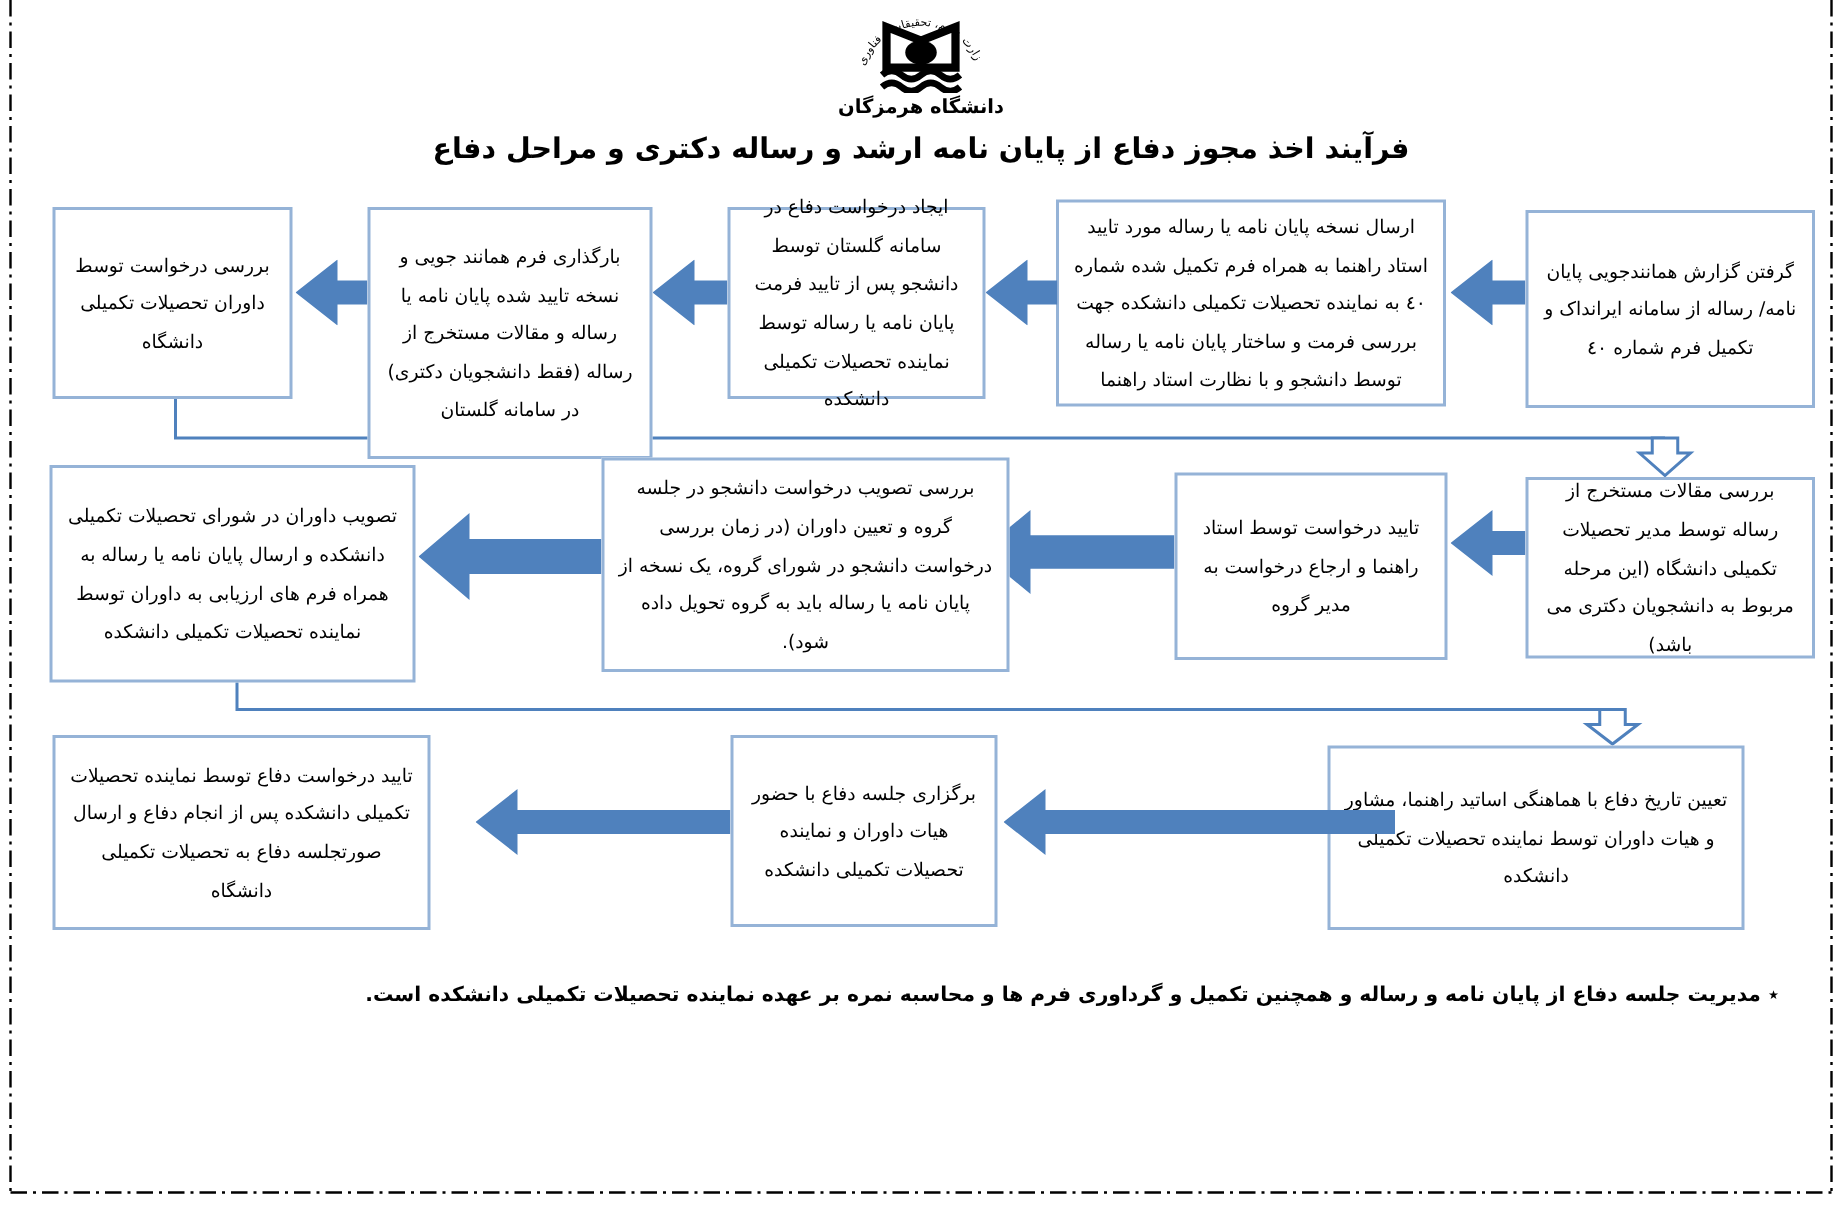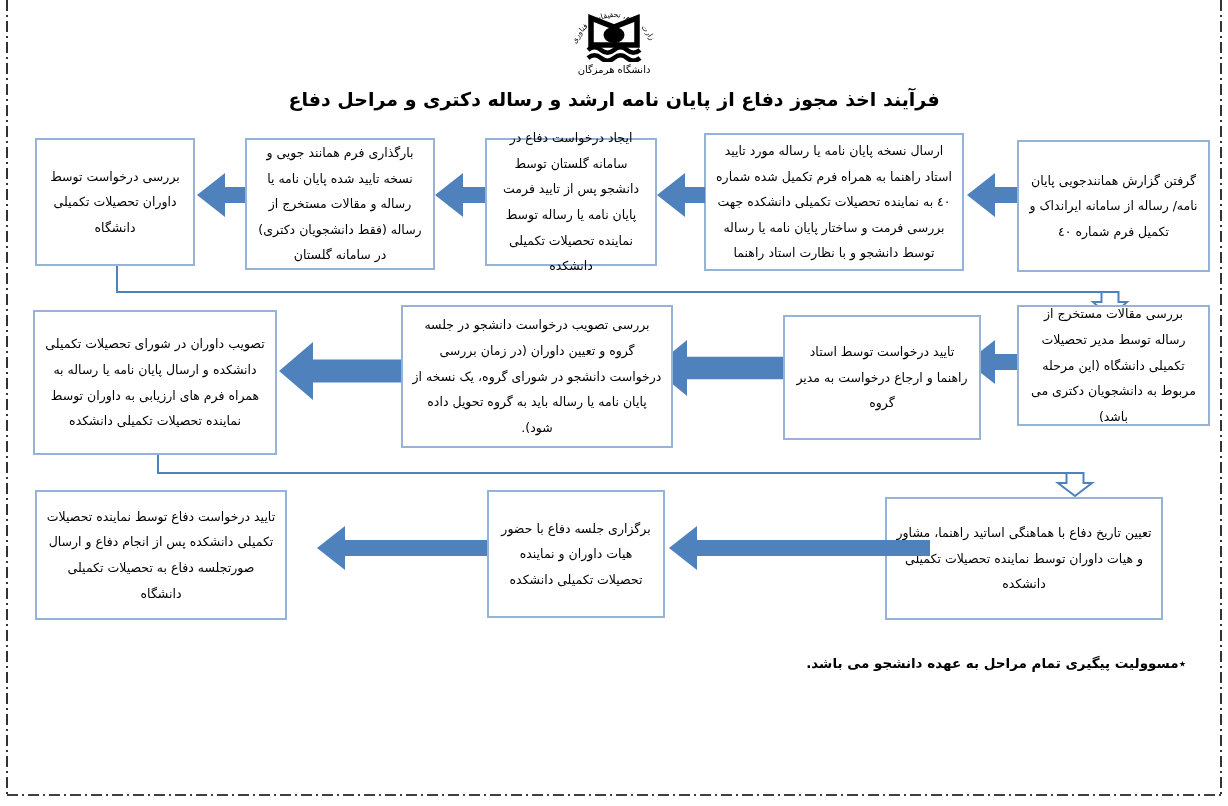--- a/index.html
+++ b/index.html
@@ -14,21 +14,21 @@
   #overlay{
     position:absolute;inset:0;width:1228px;height:806px;
     pointer-events:none;
   }
   
   .logo-wrap{
     position:absolute;top:0;left:50%;transform:translateX(-50%);
     width:150px;text-align:center;
   }
   .logo-caption{
-    font-size:10px;font-weight:normal;margin-top:-2px;direction:rtl;
+    font-size:13px;font-weight:bold;margin-top:-2px;direction:rtl;
   }
   
   .page-title{
     position:absolute;top:88px;left:0;width:100%;
     text-align:center;font-size:19px;font-weight:bold;direction:rtl;
   }
   
   .box{
     position:absolute;box-sizing:border-box;
     border:2px solid #95b3d7;background:#fff;
@@ -85,33 +85,33 @@
 </div>
 
 <div class="page-title">فرآیند اخذ مجوز دفاع از پایان نامه ارشد و رساله دکتری و مراحل دفاع</div>
 
 <div class="box" style="left:1017px;top:140px;width:193px;height:132px">گرفتن گزارش همانندجویی  پایان نامه/ رساله از سامانه ایرانداک و تکمیل فرم شماره ٤٠</div>
 <div class="arrow" style="left:967px;top:173px;width:50px;height:44px"></div>
 <div class="box" style="left:704px;top:133px;width:260px;height:138px">ارسال نسخه پایان نامه یا رساله مورد تایید استاد راهنما به همراه فرم تکمیل شده شماره ٤٠ به نماینده تحصیلات تکمیلی دانشکده جهت بررسی فرمت و ساختار پایان نامه یا رساله توسط دانشجو و با نظارت استاد راهنما</div>
 <div class="arrow" style="left:657px;top:173px;width:48px;height:44px"></div>
 <div class="box" style="left:485px;top:138px;width:172px;height:128px">ایجاد درخواست دفاع در سامانه گلستان توسط دانشجو پس از تایید فرمت پایان نامه یا رساله توسط نماینده تحصیلات تکمیلی دانشکده</div>
 <div class="arrow" style="left:435px;top:173px;width:50px;height:44px"></div>
-<div class="box" style="left:245px;top:138px;width:190px;height:132px">بارگذاری فرم همانند جویی و نسخه تایید شده پایان نامه یا رساله و مقالات مستخرج از رساله (فقط دانشجویان دکتری) در سامانه گلستان</div>
+<div class="box" style="left:245px;top:138px;width:190px;height:168px">بارگذاری فرم همانند جویی و نسخه تایید شده پایان نامه یا رساله و مقالات مستخرج از رساله (فقط دانشجویان دکتری) در سامانه گلستان</div>
 <div class="arrow" style="left:197px;top:173px;width:48px;height:44px"></div>
 <div class="box" style="left:35px;top:138px;width:160px;height:128px">بررسی درخواست توسط داوران تحصیلات تکمیلی دانشگاه</div>
 
-<div class="box" style="left:1017px;top:305px;width:193px;height:121px">بررسی مقالات مستخرج از رساله توسط مدیر تحصیلات تکمیلی دانشگاه (این مرحله مربوط به دانشجویان دکتری می باشد)</div>
+<div class="box" style="left:1017px;top:318px;width:193px;height:121px">بررسی مقالات مستخرج از رساله توسط مدیر تحصیلات تکمیلی دانشگاه (این مرحله مربوط به دانشجویان دکتری می باشد)</div>
 <div class="arrow" style="left:967px;top:340px;width:50px;height:44px"></div>
-<div class="box" style="left:783px;top:315px;width:198px;height:125px">تایید درخواست توسط استاد راهنما و ارجاع درخواست به مدیر گروه</div>
+<div class="box" style="left:783px;top:315px;width:182px;height:125px">تایید درخواست توسط استاد راهنما و ارجاع درخواست به مدیر گروه</div>
 <div class="arrow big" style="left:653px;top:340px;width:130px;height:56px"></div>
 <div class="box" style="left:401px;top:305px;width:272px;height:143px">بررسی تصویب درخواست دانشجو در جلسه گروه و تعیین داوران (در زمان بررسی درخواست دانشجو در شورای گروه، یک نسخه از پایان نامه یا رساله باید به گروه تحویل داده شود).</div>
 <div class="arrow big" style="left:279px;top:342px;width:122px;height:58px"></div>
 <div class="box" style="left:33px;top:310px;width:244px;height:145px">تصویب داوران در شورای تحصیلات تکمیلی دانشکده و ارسال پایان نامه یا رساله به همراه فرم های ارزیابی به داوران توسط نماینده تحصیلات تکمیلی دانشکده</div>
 
 <div class="box" style="left:885px;top:497px;width:278px;height:123px">تعیین تاریخ دفاع با هماهنگی اساتید راهنما، مشاور و هیات داوران توسط نماینده تحصیلات تکمیلی دانشکده</div>
 <div class="arrow" style="left:669px;top:526px;width:261px;height:44px"></div>
 <div class="box" style="left:487px;top:490px;width:178px;height:128px">برگزاری جلسه دفاع با حضور هیات داوران و نماینده تحصیلات تکمیلی دانشکده</div>
 <div class="arrow" style="left:317px;top:526px;width:170px;height:44px"></div>
 <div class="box" style="left:35px;top:490px;width:252px;height:130px">تایید درخواست دفاع توسط نماینده تحصیلات تکمیلی دانشکده پس از انجام دفاع و ارسال صورتجلسه دفاع به تحصیلات تکمیلی دانشگاه</div>
 
 <div class="notes">
-  <p class="note-line">٭مسوولیت پیگیری تمام مراحل به عهده دانشجو می باشد.</p>
+  <p class="note-line">٭ مدیریت جلسه دفاع از پایان نامه و رساله و همچنین تکمیل و گرداوری فرم ها و محاسبه نمره بر عهده نماینده تحصیلات تکمیلی دانشکده است.</p>
 </div>
 
 </body></html>

